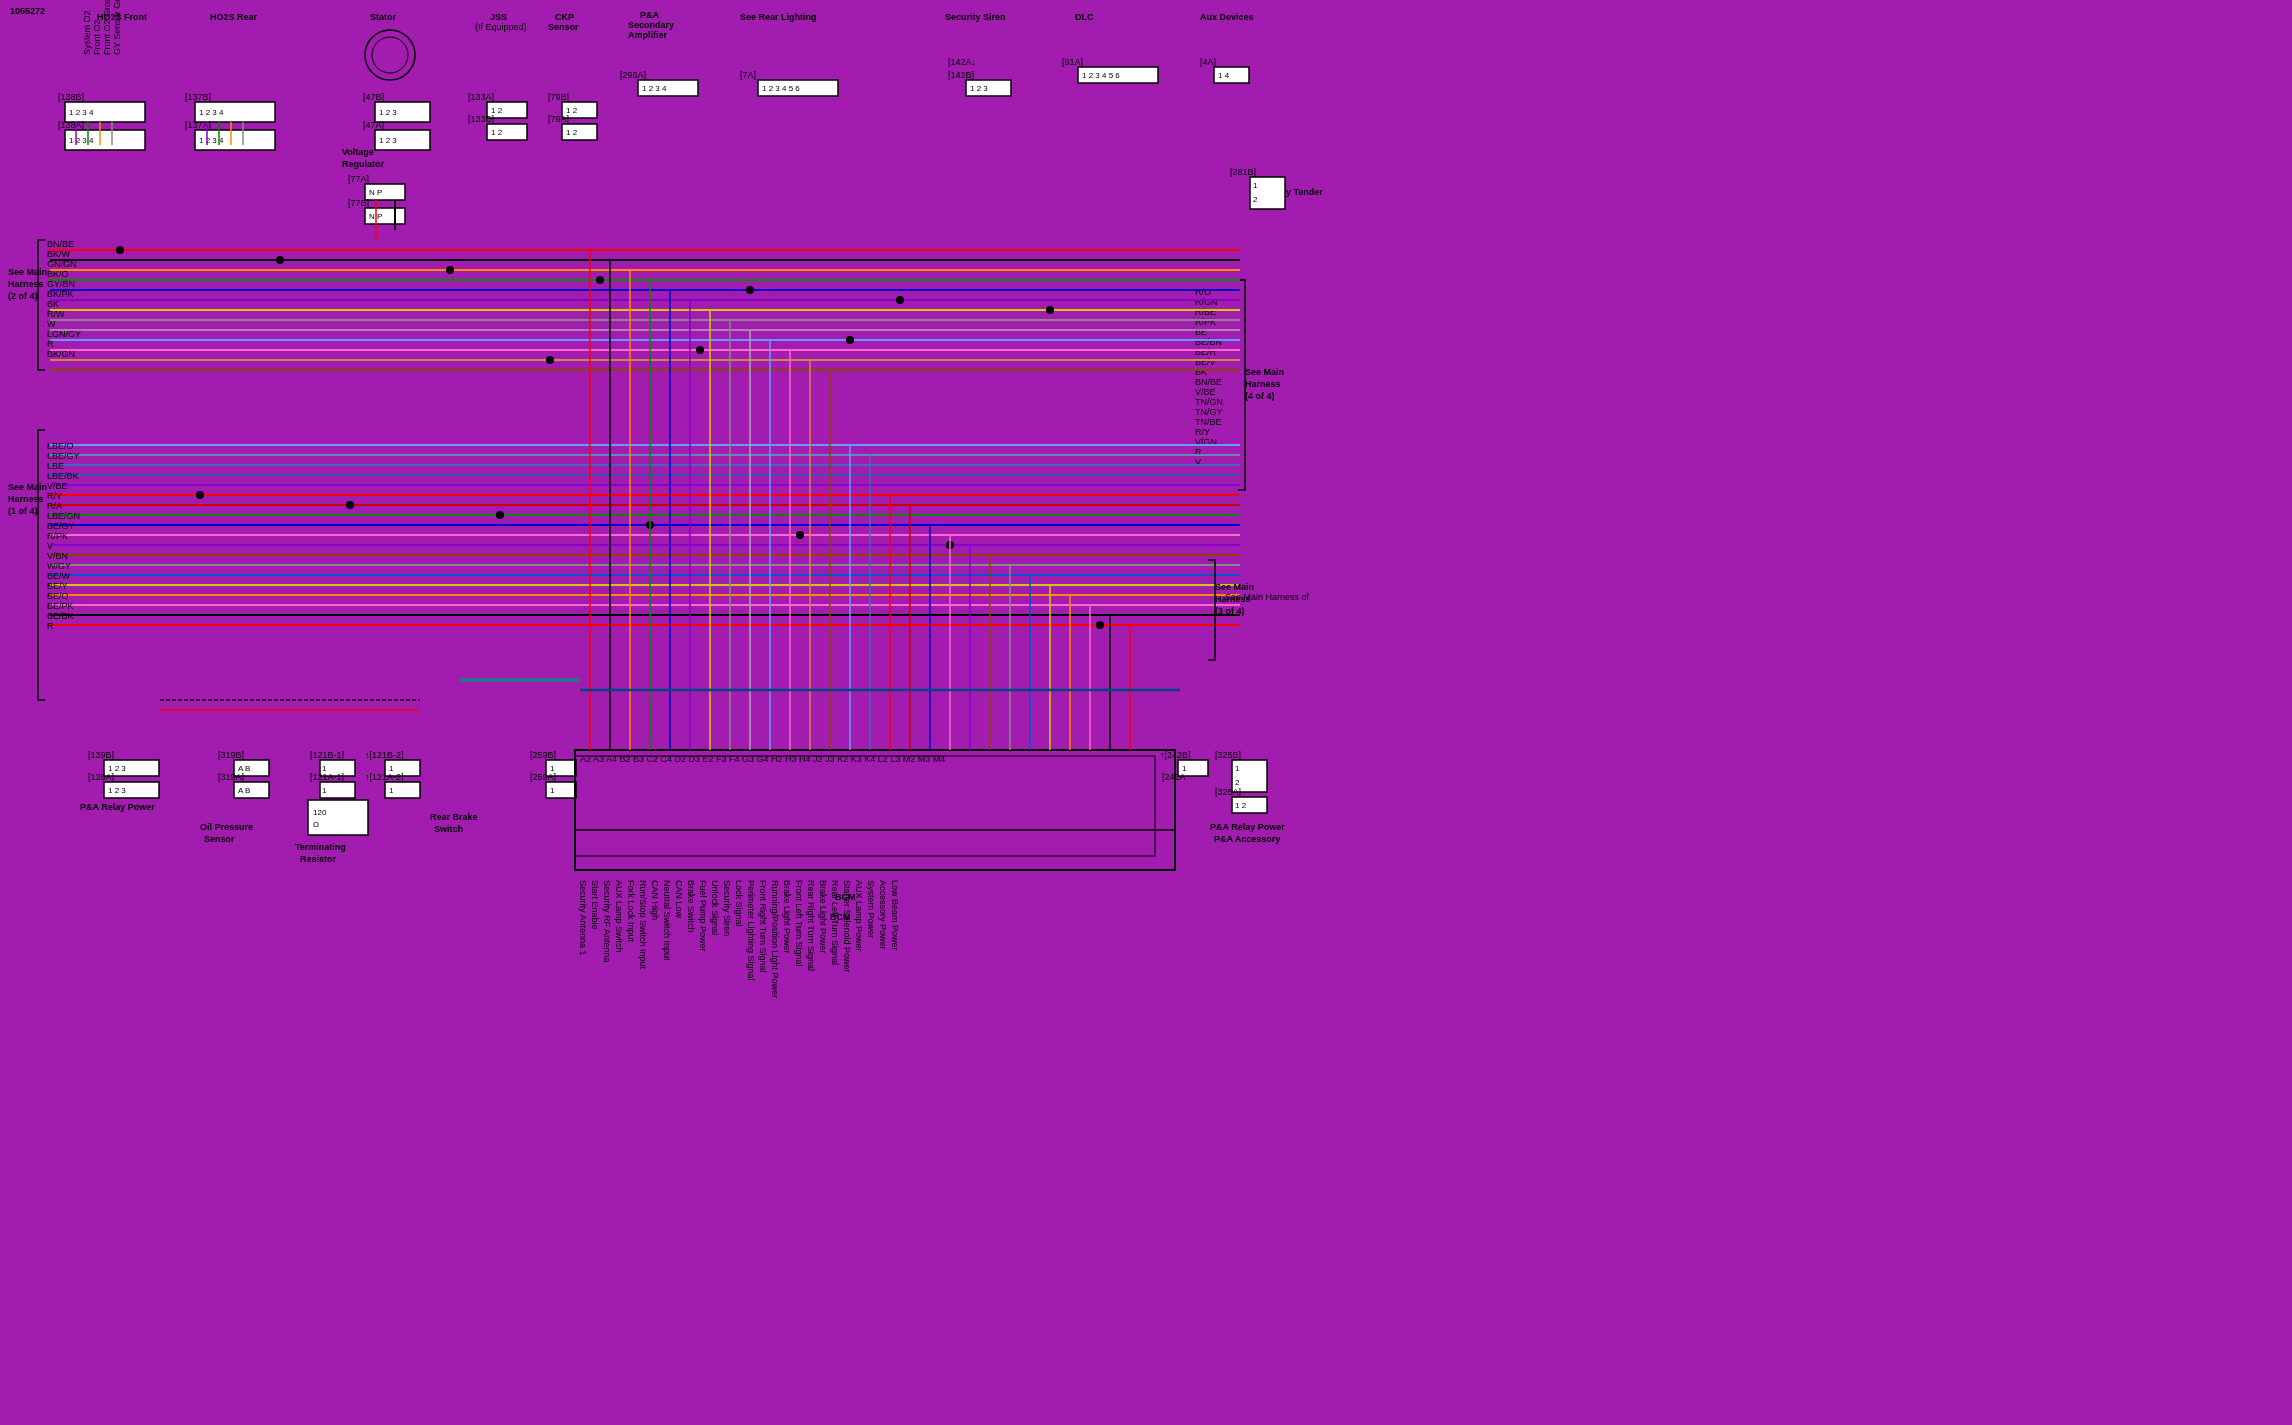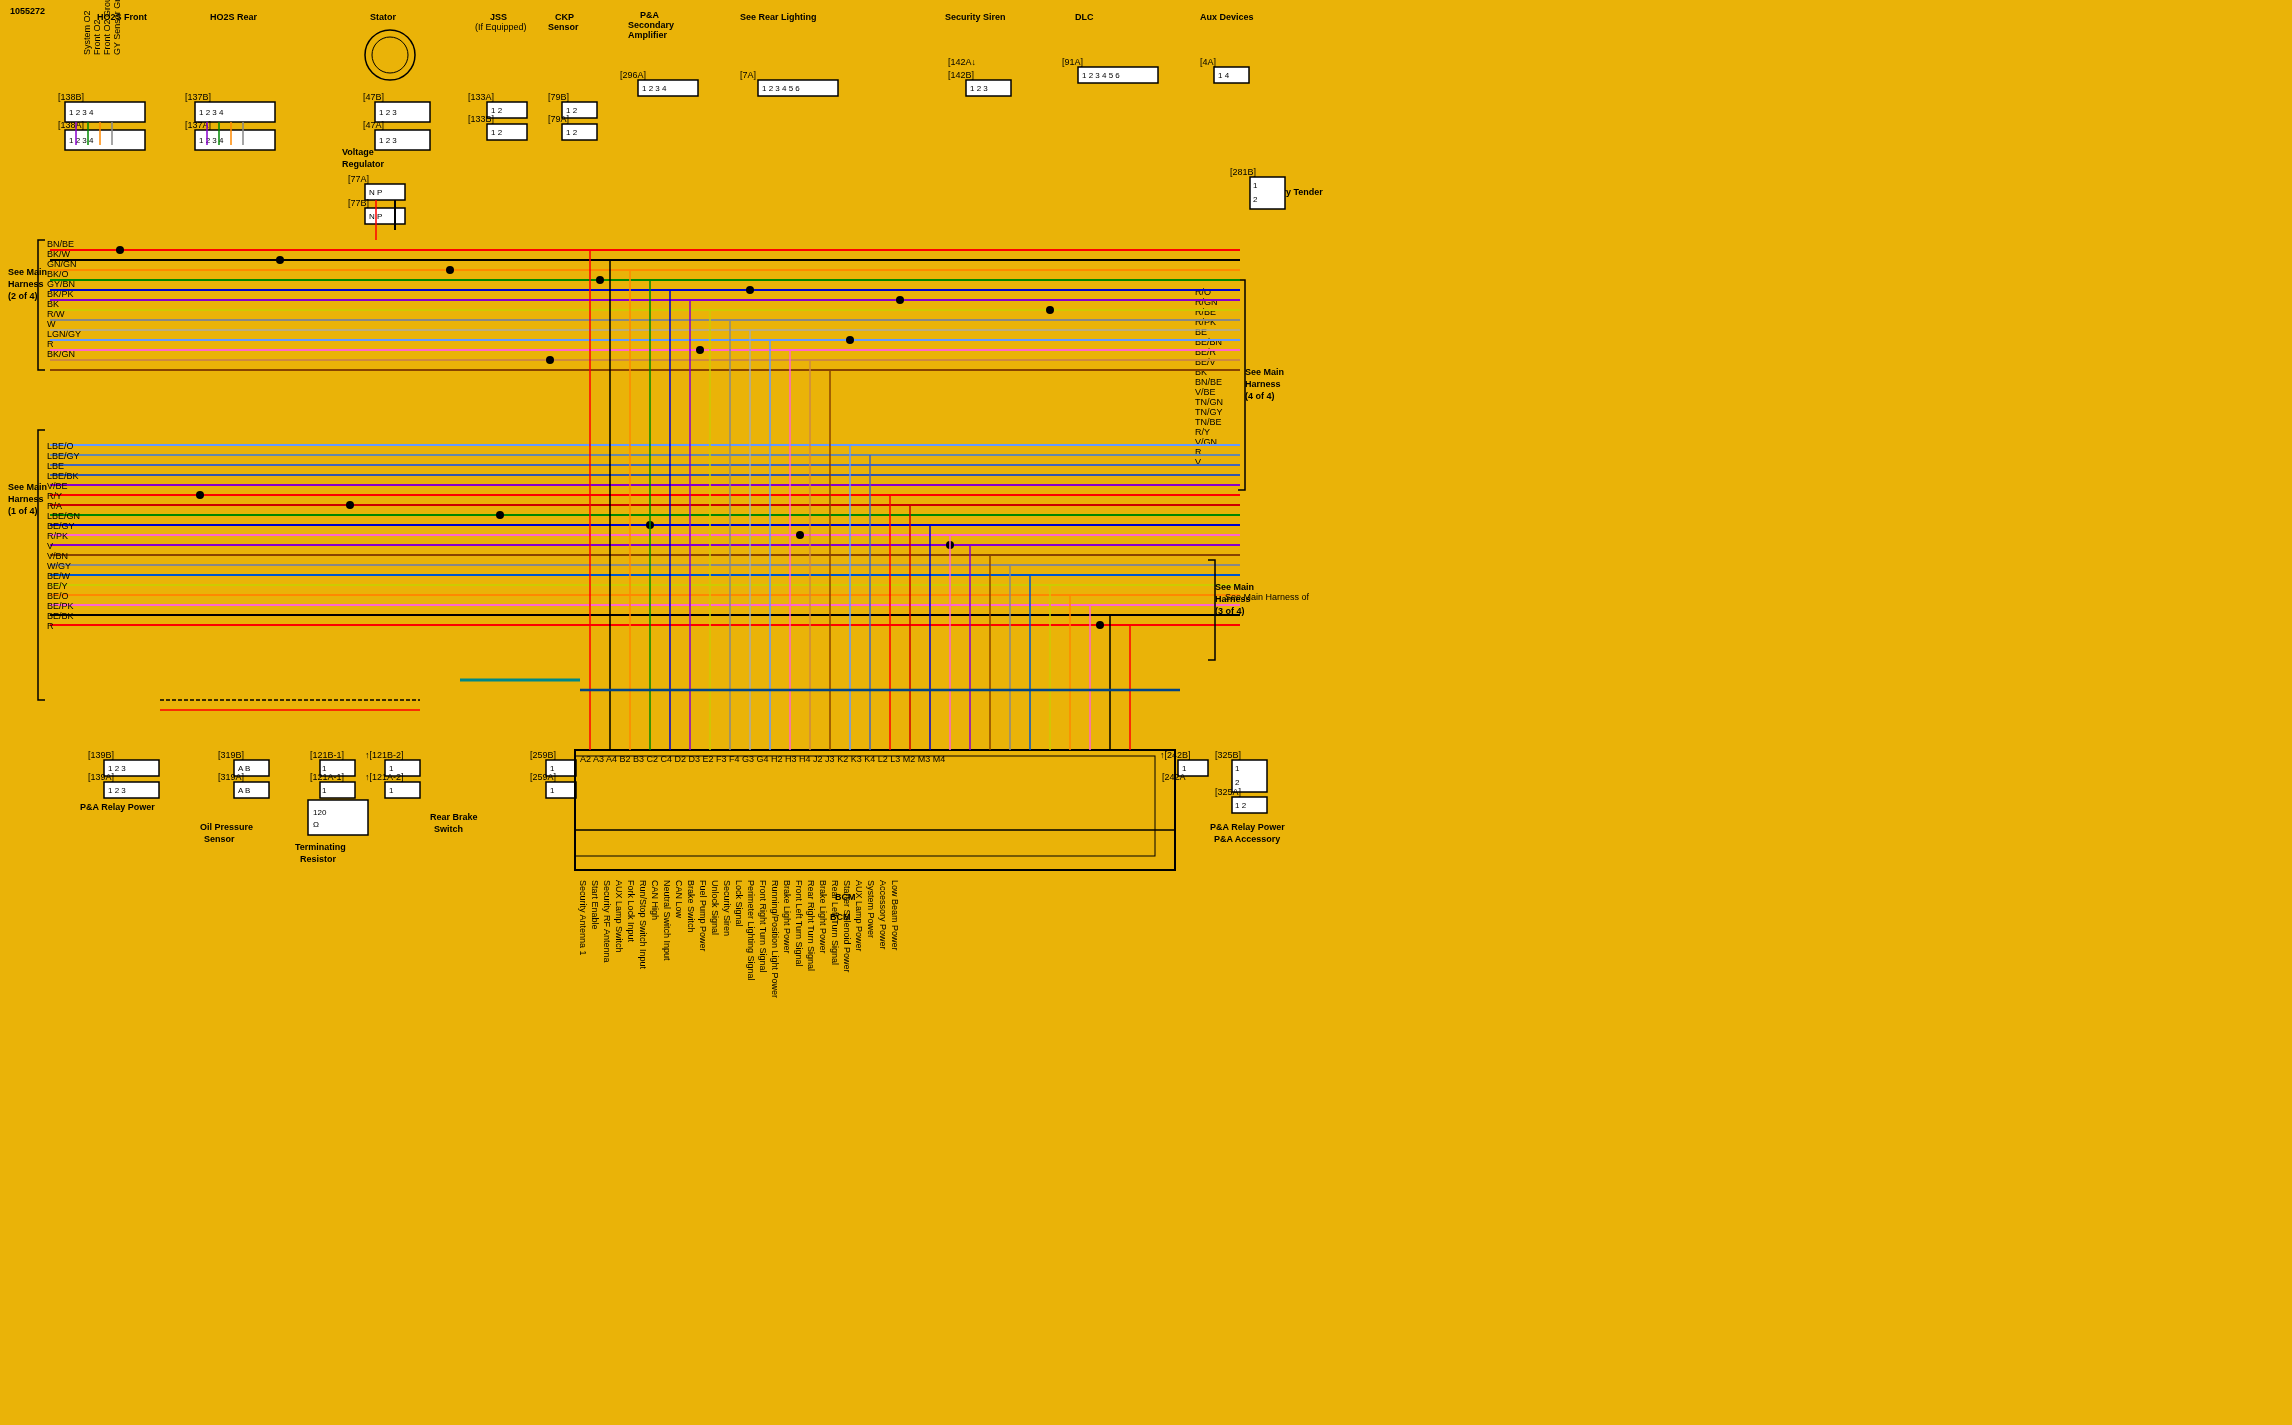--- a/index.html
+++ b/index.html
@@ -6,21 +6,21 @@
     body {
       background: #fff;
       font-family: Arial, sans-serif;
       font-size: 9px;
       overflow: auto;
     }
     #diagram-container {
       position: relative;
       width: 2292px;
       height: 1425px;
-      background: #eab308;
+      background: #a21caf;
     }
     svg#main-diagram {
       position: absolute;
       top: 0; left: 0;
       width: 2292px;
       height: 1425px;
     }
     .label-text {
       font-family: Arial, sans-serif;
       font-size: 9px;

